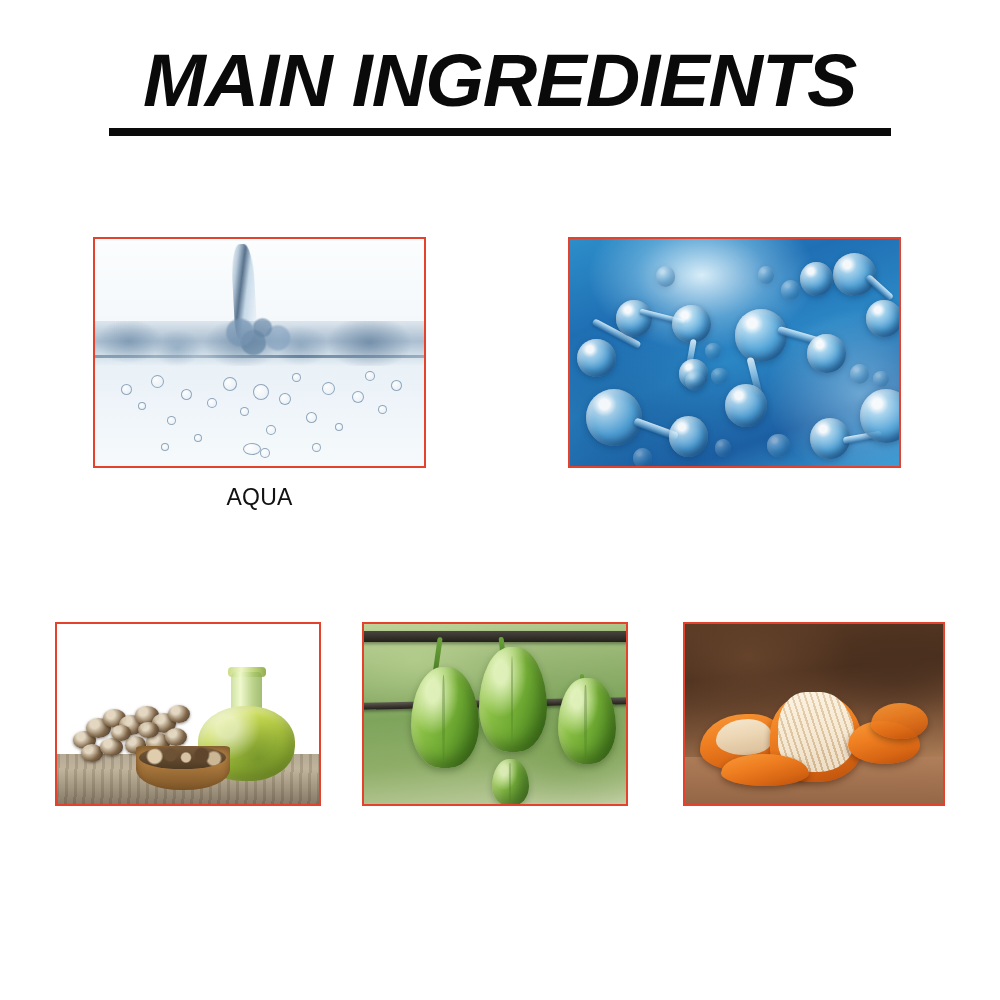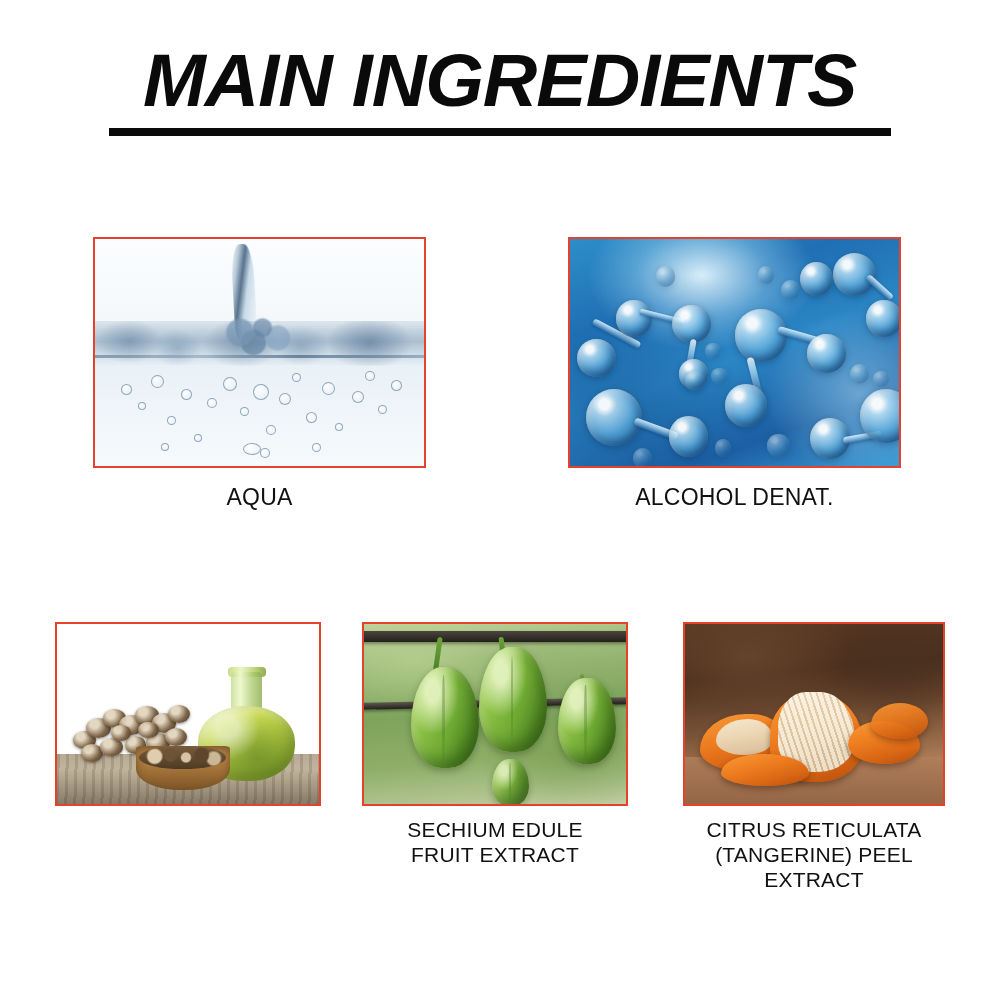--- a/index.html
+++ b/index.html
@@ -442,21 +442,20 @@
         <div class="atom" style="left:41%; top:46%; width:5%; height:7%;  opacity:.4;"></div>
         <div class="atom" style="left:35%; top:58%; width:6%; height:9%;  opacity:.45;"></div>
         <div class="atom" style="left:43%; top:57%; width:5%; height:7%;  opacity:.4;"></div>
         <div class="atom" style="left:85%; top:55%; width:6%; height:9%;  opacity:.45;"></div>
         <div class="atom" style="left:92%; top:58%; width:5%; height:7%;  opacity:.4;"></div>
         <div class="atom" style="left:60%; top:86%; width:7%; height:10%; opacity:.5;"></div>
         <div class="atom" style="left:44%; top:88%; width:5%; height:8%;  opacity:.4;"></div>
         <div class="atom" style="left:19%; top:92%; width:6%; height:9%;  opacity:.4;"></div>
       </div>
     </div>
-    <div class="caption">ALCOHOL DENAT.</div>
   </div>
 </div>
 
 <div class="row row-bot">
 
   <div class="card card-peg">
     <div class="photo">
       <div class="photo-inner img-castor">
         <div class="castor-table"></div>
         <div class="oil-bottle">
@@ -492,22 +491,20 @@
         <div class="trellis trellis-mid"></div>
         <div class="stem" style="left:27%; top:7%;  width:5px; height:22%; transform:rotate(8deg);"></div>
         <div class="stem" style="left:52%; top:7%;  width:5px; height:16%; transform:rotate(-6deg);"></div>
         <div class="stem" style="left:82%; top:28%; width:4px; height:16%; transform:rotate(5deg);"></div>
         <div class="gourd" style="left:18%; top:24%; width:26%; height:56%;"></div>
         <div class="gourd" style="left:44%; top:13%; width:26%; height:58%;"></div>
         <div class="gourd" style="left:74%; top:30%; width:22%; height:48%;"></div>
         <div class="gourd" style="left:49%; top:75%; width:14%; height:26%; opacity:.92;"></div>
       </div>
     </div>
-    <div class="caption caption-bot">SECHIUM EDULE
-FRUIT EXTRACT</div>
   </div>
 
   <div class="card card-citrus">
     <div class="photo">
       <div class="photo-inner img-peel">
         <div class="peel-table"></div>
 
         <div class="peel" style="left:6%; top:50%; width:34%; height:32%; border-radius:52% 40% 46% 54% / 62% 58% 40% 38%;"></div>
         <div class="peel-pith" style="left:12%; top:53%; width:22%; height:20%; border-radius:58% 44% 50% 50% / 60% 56% 44% 40%;"></div>
 
@@ -516,17 +513,14 @@
                     background:
                       repeating-linear-gradient(72deg, rgba(196,166,126,.35) 0 2px, rgba(255,250,238,.55) 2px 6px),
                       linear-gradient(170deg, #f8ead2 0%, #ecd7b6 48%, #d6b894 100%);"></div>
 
         <div class="peel" style="left:63%; top:54%; width:28%; height:24%; border-radius:46% 54% 48% 52% / 56% 56% 44% 44%;"></div>
         <div class="peel" style="left:72%; top:44%; width:22%; height:20%; border-radius:50% 50% 46% 54% / 60% 52% 48% 40%; opacity:.92;"></div>
 
         <div class="peel" style="left:14%; top:72%; width:34%; height:18%; border-radius:48% 52% 50% 50% / 60% 60% 40% 40%;"></div>
       </div>
     </div>
-    <div class="caption caption-bot">CITRUS RETICULATA
-(TANGERINE) PEEL
-EXTRACT</div>
   </div>
 </div>
 
 </body></html>

